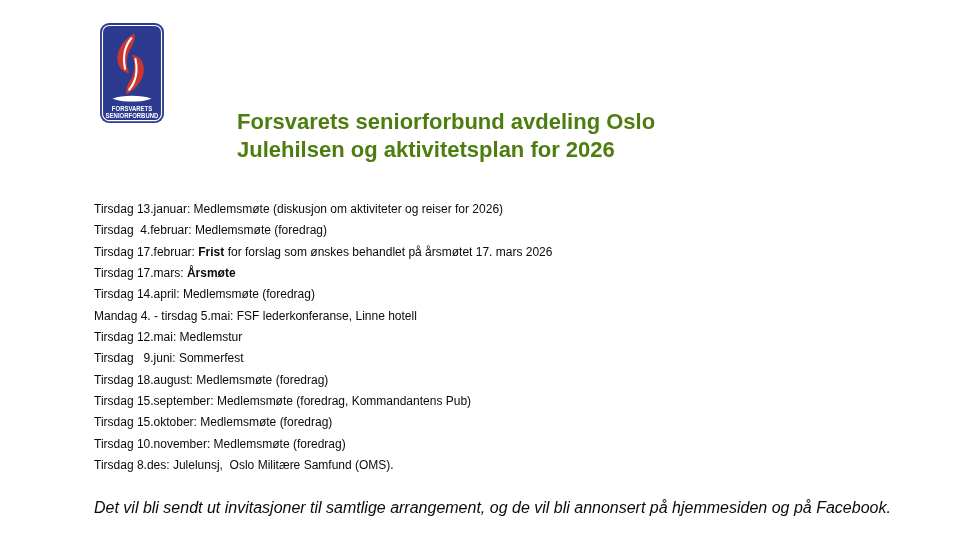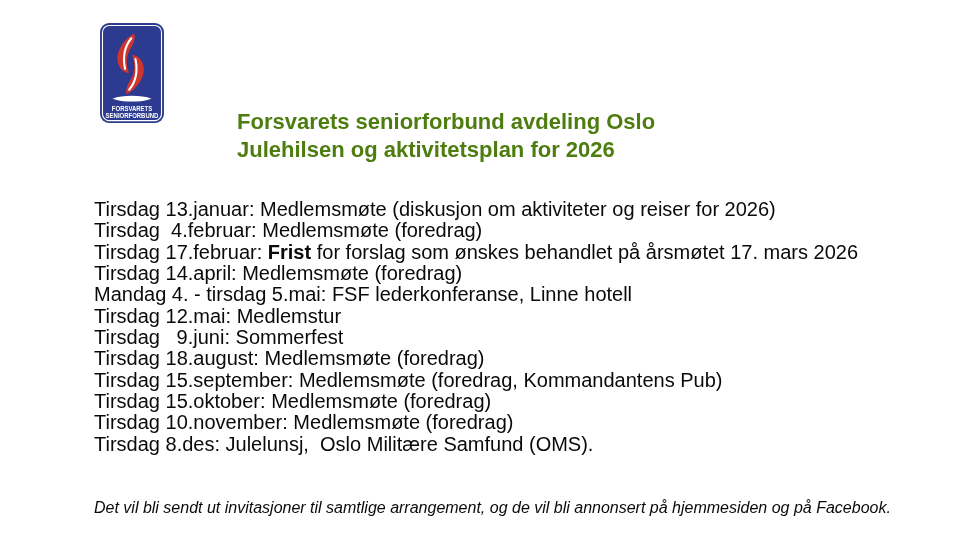--- a/index.html
+++ b/index.html
@@ -29,21 +29,21 @@
     line-height: 28px;
     font-weight: 700;
     color: #4d7c0f;
     white-space: nowrap;
     margin-left: 34px;
   }
   .events {
     position: absolute;
     left: 94px;
     top: 199px;
-    font-size: 20px;
+    font-size: 12px;
     line-height: 21.35px;
     color: #0a0a0a;
   }
   .event-line { white-space: pre; }
   .event-line .bold-seg { font-weight: 700; }
   .footer-note {
     position: absolute;
     left: 94px;
     top: 497px;
     font-size: 16px;
@@ -76,20 +76,21 @@
 
   <div class="title-block">
     <div>Forsvarets seniorforbund avdeling Oslo</div>
     <div>Julehilsen og aktivitetsplan for 2026</div>
   </div>
 
   <div class="events">
       <div class="event-line"><span class="">Tirsdag 13.januar: Medlemsmøte (diskusjon om aktiviteter og reiser for 2026)</span></div>
       <div class="event-line"><span class="">Tirsdag  4.februar: Medlemsmøte (foredrag)</span></div>
       <div class="event-line"><span class="">Tirsdag 17.februar: </span><span class="bold-seg">Frist</span><span class=""> for forslag som ønskes behandlet på årsmøtet 17. mars 2026</span></div>
+      <div class="event-line"><span class="">Tirsdag 17.mars: </span><span class="bold-seg">Årsmøte</span></div>
       <div class="event-line"><span class="">Tirsdag 14.april: Medlemsmøte (foredrag)</span></div>
       <div class="event-line"><span class="">Mandag 4. - tirsdag 5.mai: FSF lederkonferanse, Linne hotell</span></div>
       <div class="event-line"><span class="">Tirsdag 12.mai: Medlemstur</span></div>
       <div class="event-line"><span class="">Tirsdag   9.juni: Sommerfest</span></div>
       <div class="event-line"><span class="">Tirsdag 18.august: Medlemsmøte (foredrag)</span></div>
       <div class="event-line"><span class="">Tirsdag 15.september: Medlemsmøte (foredrag, Kommandantens Pub)</span></div>
       <div class="event-line"><span class="">Tirsdag 15.oktober: Medlemsmøte (foredrag)</span></div>
       <div class="event-line"><span class="">Tirsdag 10.november: Medlemsmøte (foredrag)</span></div>
       <div class="event-line"><span class="">Tirsdag 8.des: Julelunsj,  Oslo Militære Samfund (OMS).</span></div>
     </div>

